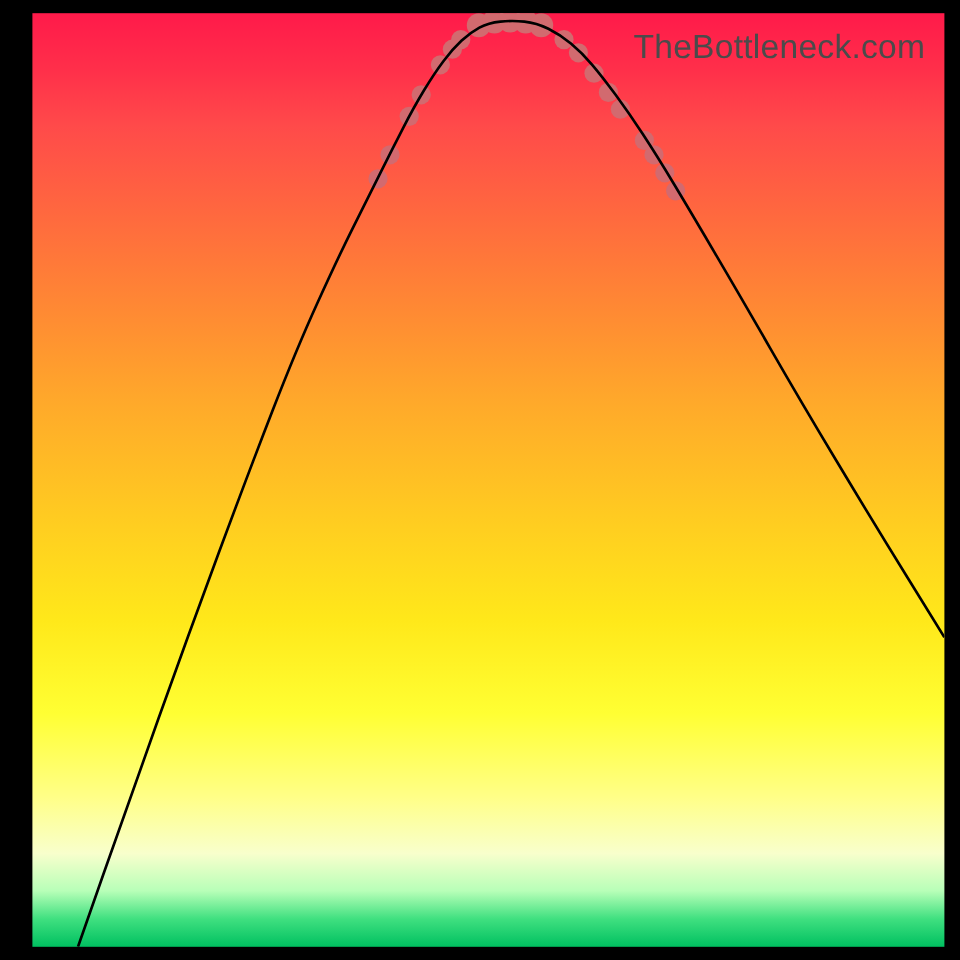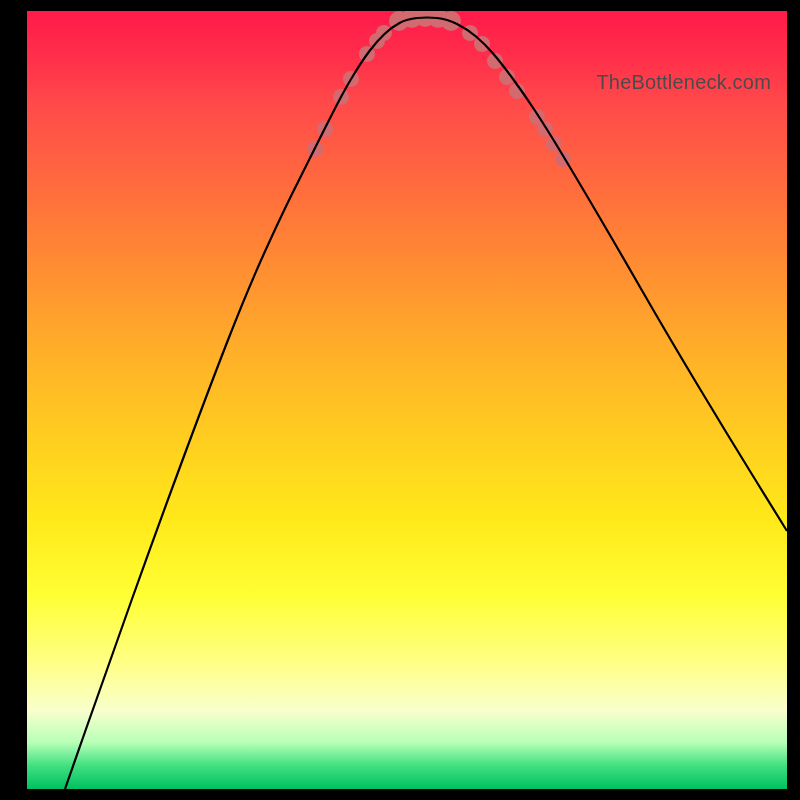--- a/index.html
+++ b/index.html
@@ -41,25 +41,24 @@
       #b8ffb8 94%,
       #40e080 97%,
       #00c060 100%
     );
   }
   .watermark {
     position: absolute;
     top: 12px;
     right: 16px;
     color: #4b4b4b;
-    font-size: 20px;
+    font-size: 28px;
     font-weight: 500;
     letter-spacing: 0.2px;
     user-select: none;
-    margin-top: 48px;
   }
   svg.curve {
     position: absolute;
     left: 0;
     top: 0;
     width: 760px;
     height: 778px;
   }
   .dot {
     fill: #d26a6f;

